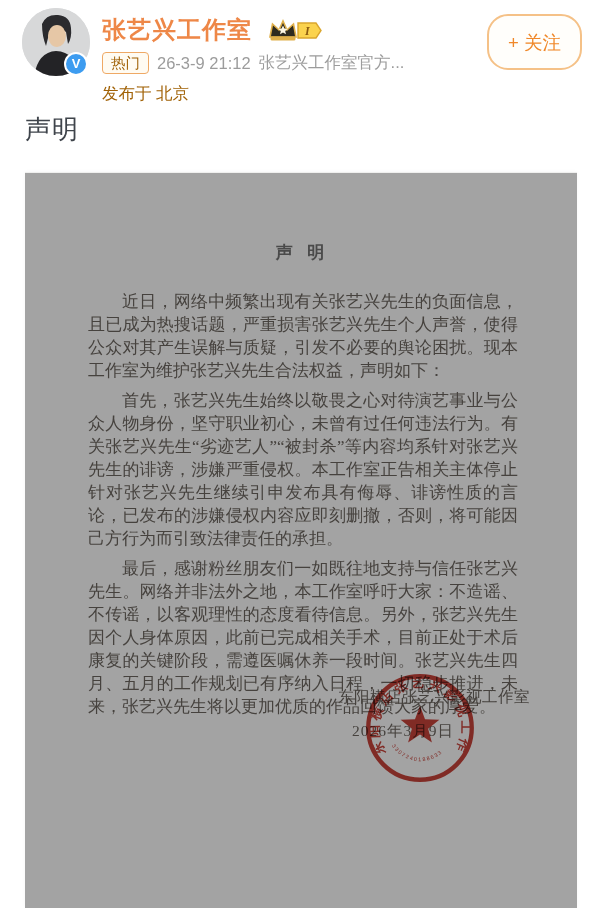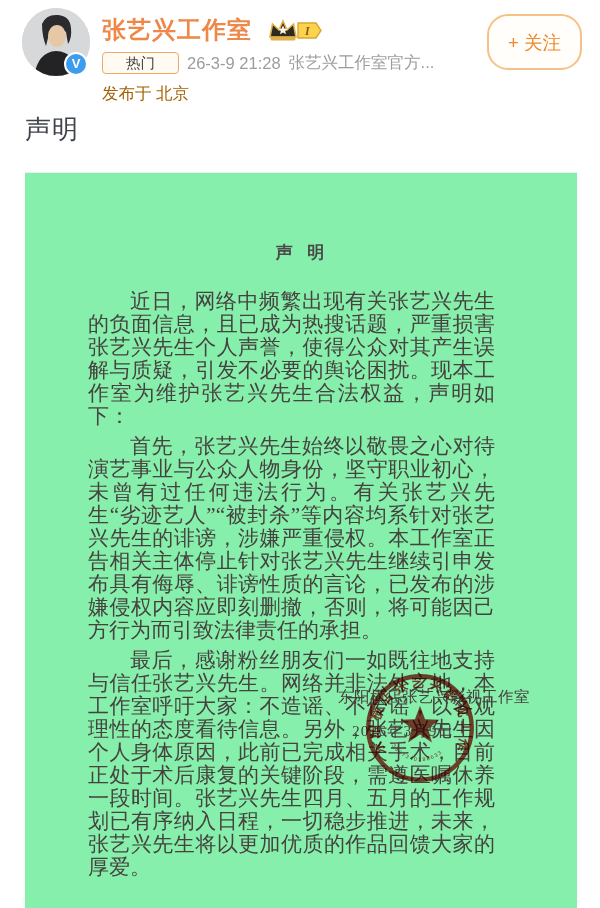--- a/index.html
+++ b/index.html
@@ -18,45 +18,45 @@
     position:absolute; left:64px; top:52px; width:24px; height:24px;
     border-radius:50%; background:#3d9cf0; border:2px solid #ffffff;
     color:#fff; font-size:13px; font-weight:bold; text-align:center; line-height:20px;
   }
   .username-row { position:absolute; left:102px; top:14px; display:flex; align-items:center; gap:15px; }
   .username { color:#ee8747; font-size:24px; font-weight:600; letter-spacing:1px; cursor:pointer; }
   .vip-badge { display:inline-flex; align-items:center; }
   .meta-row { position:absolute; left:102px; top:52px; display:flex; align-items:center; gap:8px;
               color:#9c9c9c; font-size:16.5px; }
   .hot-badge {
-    display:inline-block; border:1px solid #efa965; color:#404040; background:#fffbf2;
-    border-radius:4px; font-size:14.5px; line-height:20px; padding:0 23px;
+    display:inline-block; border:1px solid #efa965; color:#a16207; background:#fffbf2;
+    border-radius:4px; font-size:14.5px; line-height:20px; padding:0 8px;
   }
   .location-row { position:absolute; left:102px; top:83px; color:#a16207; font-size:16.5px; }
   .follow-btn {
     position:absolute; right:18px; top:14px; height:56px; padding:0 19px;
     border:2px solid #f5c187; border-radius:21px; background:#fffefb;
     color:#f0882a; font-size:18.5px; font-family:inherit; cursor:pointer;
   }
 
   
   .post-text { position:absolute; left:25px; top:112px; color:#3f444b; font-size:26px; font-weight:400; letter-spacing:1px; }
 
   
   .doc {
     position:absolute; left:25px; top:172px; width:552px; height:736px;
-    background:#86efac; border-top:1px solid #efefee;
+    background:#a3a3a3; border-top:1px solid #efefee;
     box-shadow:0 0 4px rgba(0,0,0,0.04); cursor:pointer;
     font-family:"Liberation Serif","DejaVu Serif",serif; color:#46423e;
   }
   .doc-title {
     padding-top:68px; text-align:center; font-size:17px; font-weight:700;
     color:#4a4a4a; white-space:pre; letter-spacing:2px;
   }
-  .doc-body { margin:26px 82px 0 63px; font-size:21px; line-height:23px; text-align:justify; }
+  .doc-body { margin:26px 59px 0 63px; font-size:17px; line-height:23px; text-align:justify; }
   .doc-body p { text-indent:2em; margin:0 0 7px 0; }
   .sig-block { position:absolute; right:47px; top:514px; text-align:left; font-size:15.5px; }
   .sig-line { letter-spacing:0.5px; }
   .date-line { margin-top:13px; padding-left:14px; letter-spacing:1px; }
   .seal {
     position:absolute; left:336px; top:496px; width:118px; height:118px;
     mix-blend-mode:multiply; opacity:0.93;
   }
 </style>
 </head>
@@ -82,21 +82,21 @@
         <rect x="3.5" y="19.5" width="25" height="4" rx="1.5" fill="#e0b04b"></rect>
         <polygon points="16,8.5 17.4,11.6 20.7,11.9 18.2,14 19,17.2 16,15.5 13,17.2 13.8,14 11.3,11.9 14.6,11.6" fill="#fdf6e3"></polygon>
         <polygon points="31,6 49,6 54,13.5 49,21 31,21" fill="#fbd34e" stroke="#daa62e" stroke-width="1.4"></polygon>
         <text x="38" y="17.5" font-size="12" font-style="italic" font-weight="bold" fill="#8a5a10" font-family="'Liberation Serif','DejaVu Serif',serif">I</text>
       </svg>
     </span>
   </div>
 
   <div class="meta-row">
     <span class="hot-badge">热门</span>
-    <span>26-3-9 21:28</span>
+    <span>26-3-9 21:12</span>
     <span>张艺兴工作室官方...</span>
   </div>
   <div class="location-row">发布于 北京</div>
 
   <button class="follow-btn">+ 关注</button>
 
   <div class="post-text">声明</div>
 
   <div class="doc">
     <div class="doc-title">声  明</div>

